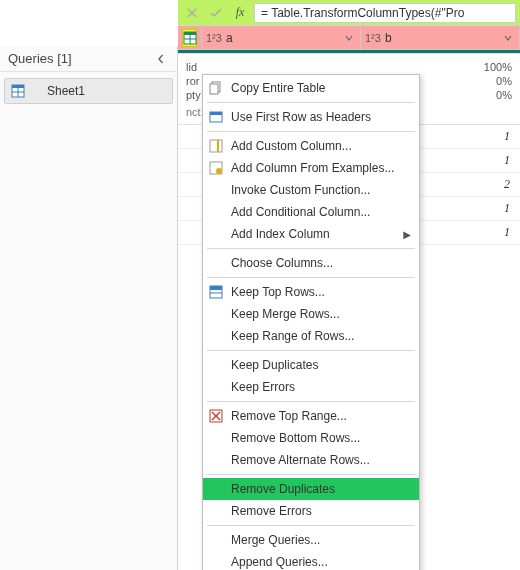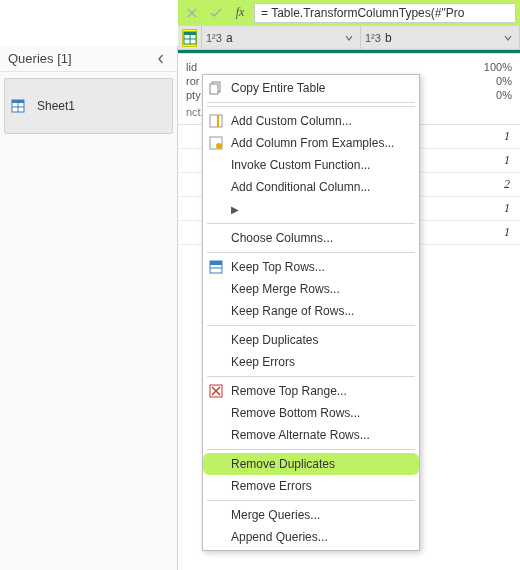--- a/index.html
+++ b/index.html
@@ -33,21 +33,21 @@
   }
   .sidebar-title { font-size: 13px; color: #444; }
   .sidebar-collapse {
     width: 16px; height: 16px;
     display: flex; align-items: center; justify-content: center;
     color: #666; cursor: pointer;
   }
   .queries-list { padding: 6px 4px; }
   .query-item {
     display: flex; align-items: center;
-    padding: 20px 6px; gap: 12px;
+    padding: 5px 6px; gap: 22px;
     background: #eaeaea; border: 1px solid #d0d0d0;
     border-radius: 2px;
   }
   .sheet-icon { width: 14px; height: 14px; }
   .main {
     flex: 1;
     display: flex; flex-direction: column;
     min-width: 0;
   }
   .formula-bar {
@@ -74,21 +74,21 @@
   .grid {
     position: relative;
     flex: 1;
     border-top: none;
     overflow: hidden;
   }
   .col-headers {
     display: flex;
     height: 24px;
     border-bottom: 1px solid #ccc;
-    background: #e5e5e5;
+    background: #fca5a5;
   }
   .col-header {
     display: flex; align-items: center;
     border-right: 1px solid #ccc;
     position: relative;
     padding: 0 4px;
     gap: 4px;
   }
   .col-header.corner { width: 24px; justify-content: center; }
   .col-header.col { flex: 1; min-width: 0; }
@@ -128,21 +128,21 @@
     height: 22px;
     padding: 0 8px 0 4px;
     gap: 6px;
     white-space: nowrap;
     position: relative;
   }
   .cm-icon { width: 18px; height: 18px; display: flex; align-items: center; justify-content: center; }
   .cm-label { flex: 1; }
   .cm-arrow { color: #555; font-size: 10px; }
   .cm-sep { height: 1px; background: #d8d8d8; margin: 3px 4px; }
-  .cm-item.hlrow { background: #bef264; border-radius: 6px; }
+  .cm-item.hlrow { background: #22c55e; }
 </style>
 </head>
 <body>
 
 <div class="root">
   <aside class="sidebar">
     <div class="sidebar-header">
       <span class="sidebar-title">Queries [1]</span>
       <span class="sidebar-collapse">
         <svg width="10" height="10" viewBox="0 0 10 10">
@@ -245,20 +245,29 @@
     <div class="cm-item">
       <span class="cm-icon">
         <svg width="14" height="14" viewBox="0 0 14 14">
           <rect x="3" y="1" width="8" height="10" fill="#fff" stroke="#888"></rect>
           <rect x="1" y="3" width="8" height="10" fill="#fff" stroke="#888"></rect>
         </svg>
       </span>
       <span class="cm-label">Copy Entire Table</span>
     </div>
     <div class="cm-sep"></div>
+    <div class="cm-item">
+      <span class="cm-icon">
+        <svg width="14" height="14" viewBox="0 0 14 14">
+          <rect x="1" y="2" width="12" height="10" fill="#fff" stroke="#3a7fbf"></rect>
+          <rect x="1" y="2" width="12" height="3" fill="#3a7fbf"></rect>
+        </svg>
+      </span>
+      <span class="cm-label">Use First Row as Headers</span>
+    </div>
     <div class="cm-sep"></div>
     <div class="cm-item">
       <span class="cm-icon">
         <svg width="14" height="14" viewBox="0 0 14 14">
           <rect x="1" y="1" width="12" height="12" fill="#fff" stroke="#999"></rect>
           <line x1="9" y1="1" x2="9" y2="13" stroke="#e0b000" stroke-width="2"></line>
         </svg>
       </span>
       <span class="cm-label">Add Custom Column...</span>
     </div>
@@ -274,20 +283,21 @@
     <div class="cm-item">
       <span class="cm-icon"></span>
       <span class="cm-label">Invoke Custom Function...</span>
     </div>
     <div class="cm-item">
       <span class="cm-icon"></span>
       <span class="cm-label">Add Conditional Column...</span>
     </div>
     <div class="cm-item">
       <span class="cm-icon"></span>
+      <span class="cm-label">Add Index Column</span>
       <span class="cm-arrow">▶</span>
     </div>
     <div class="cm-sep"></div>
     <div class="cm-item">
       <span class="cm-icon"></span>
       <span class="cm-label">Choose Columns...</span>
     </div>
     <div class="cm-sep"></div>
     <div class="cm-item">
       <span class="cm-icon">

